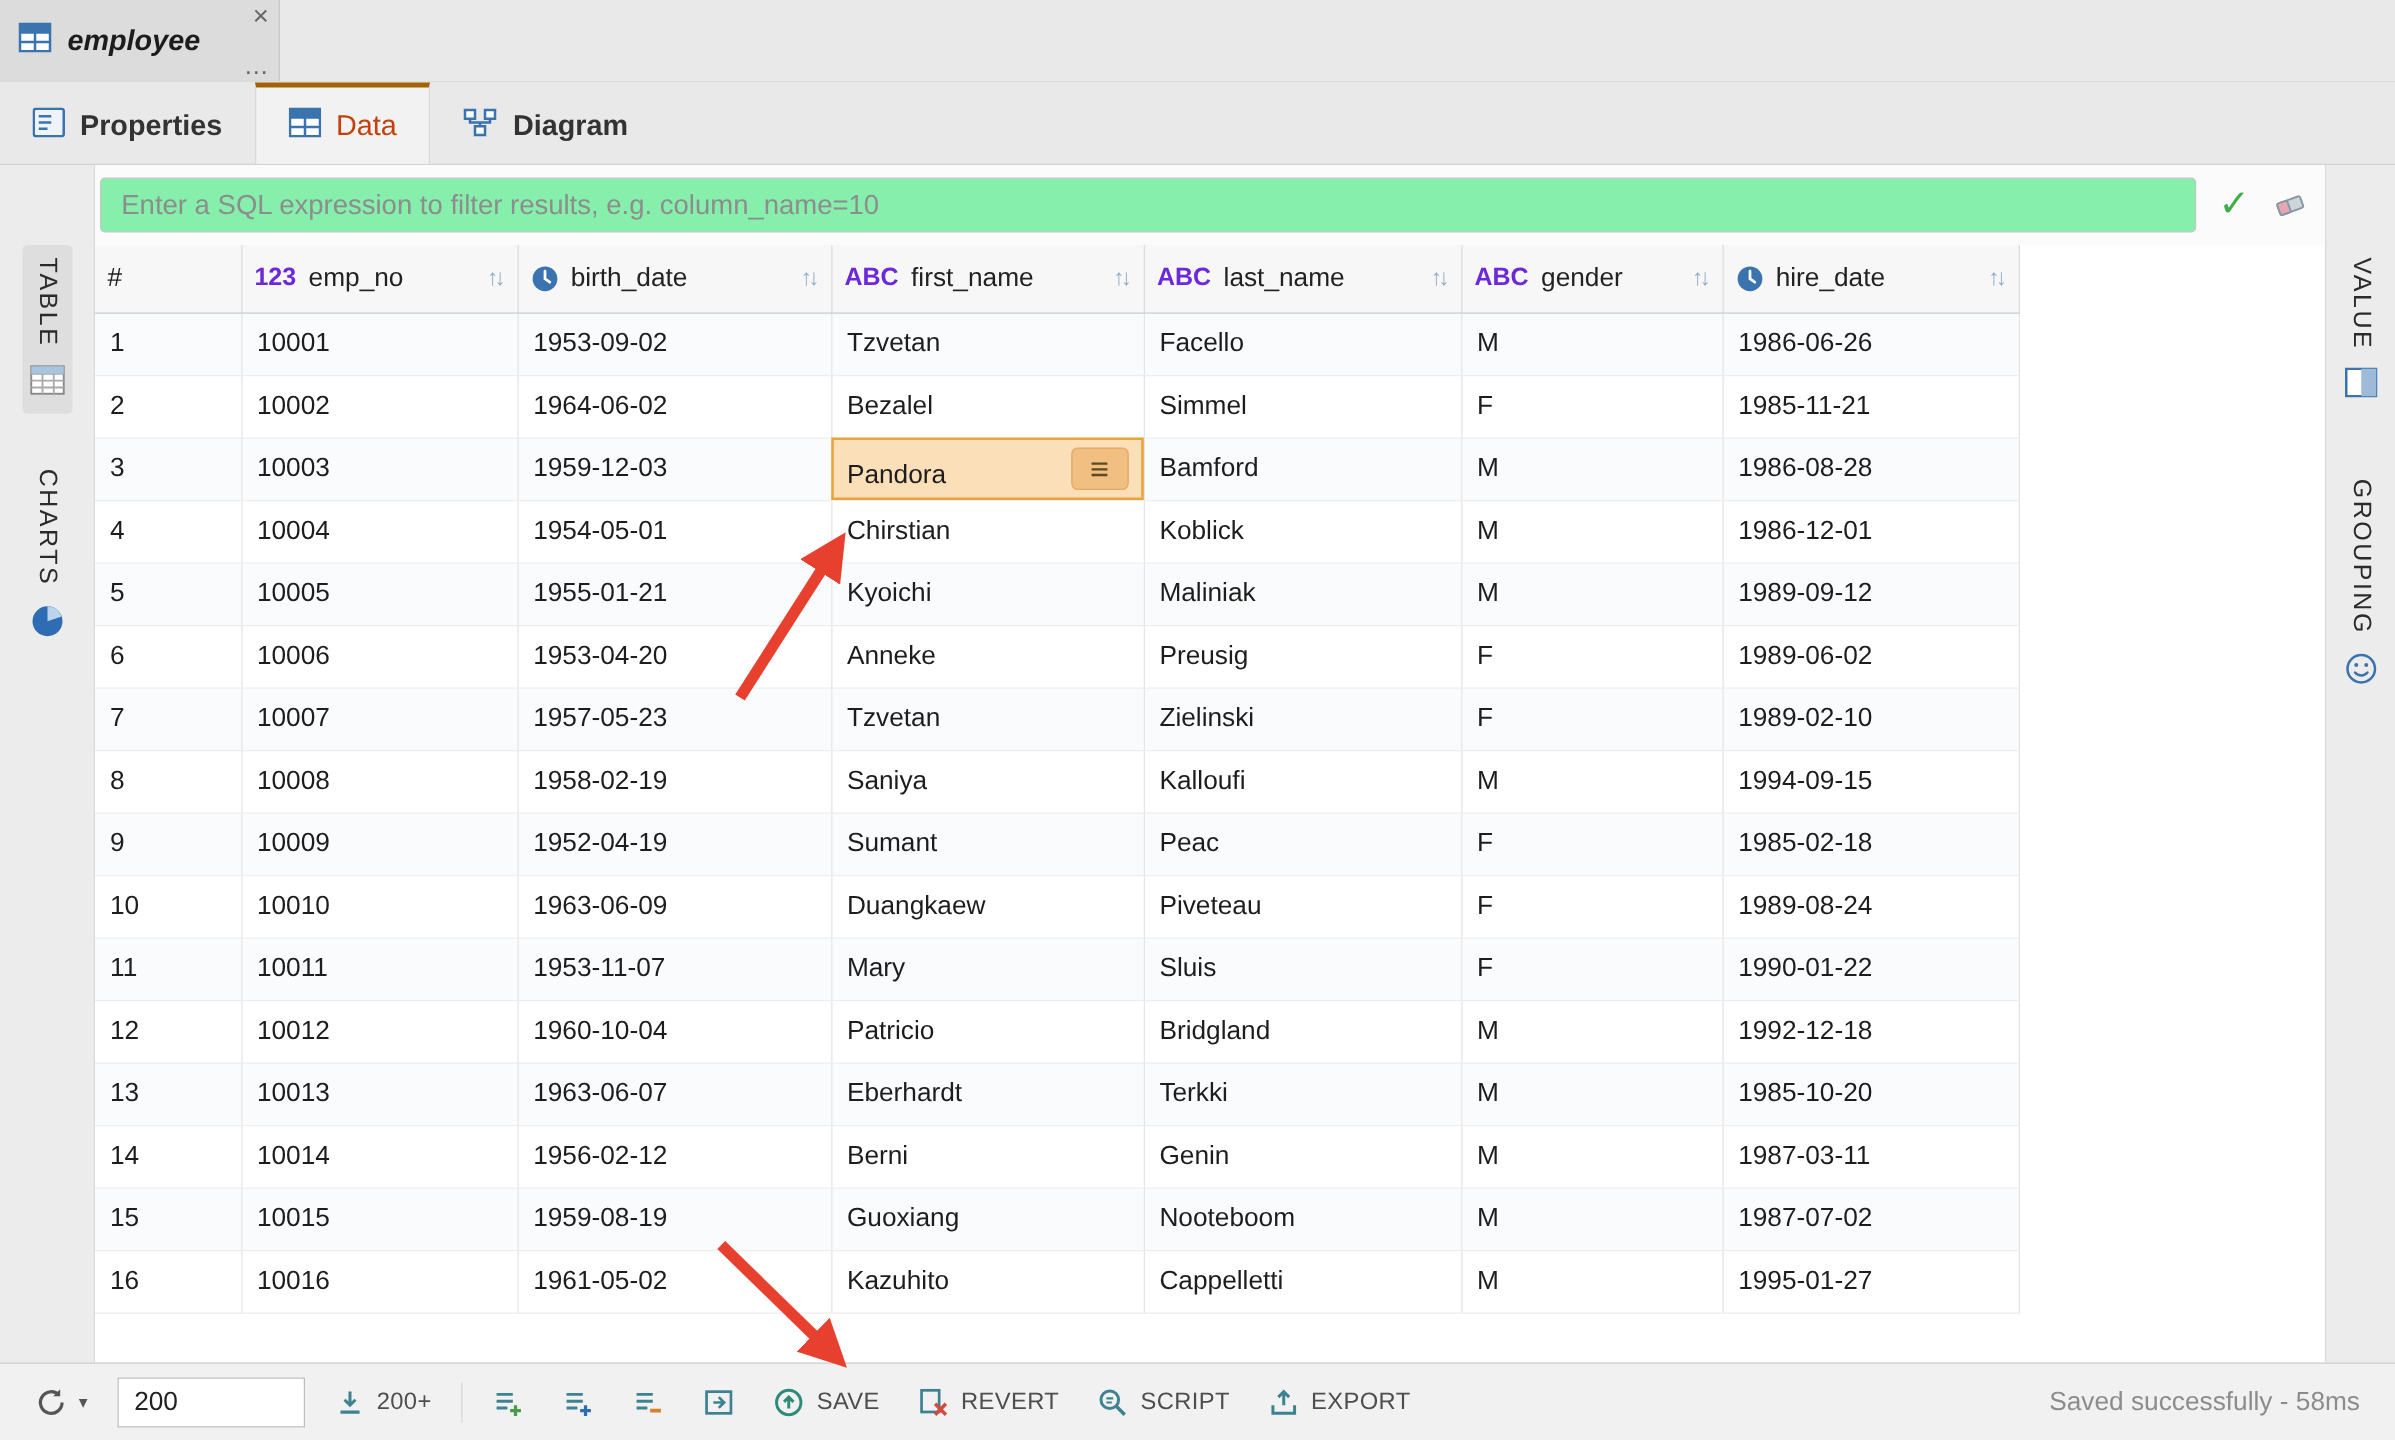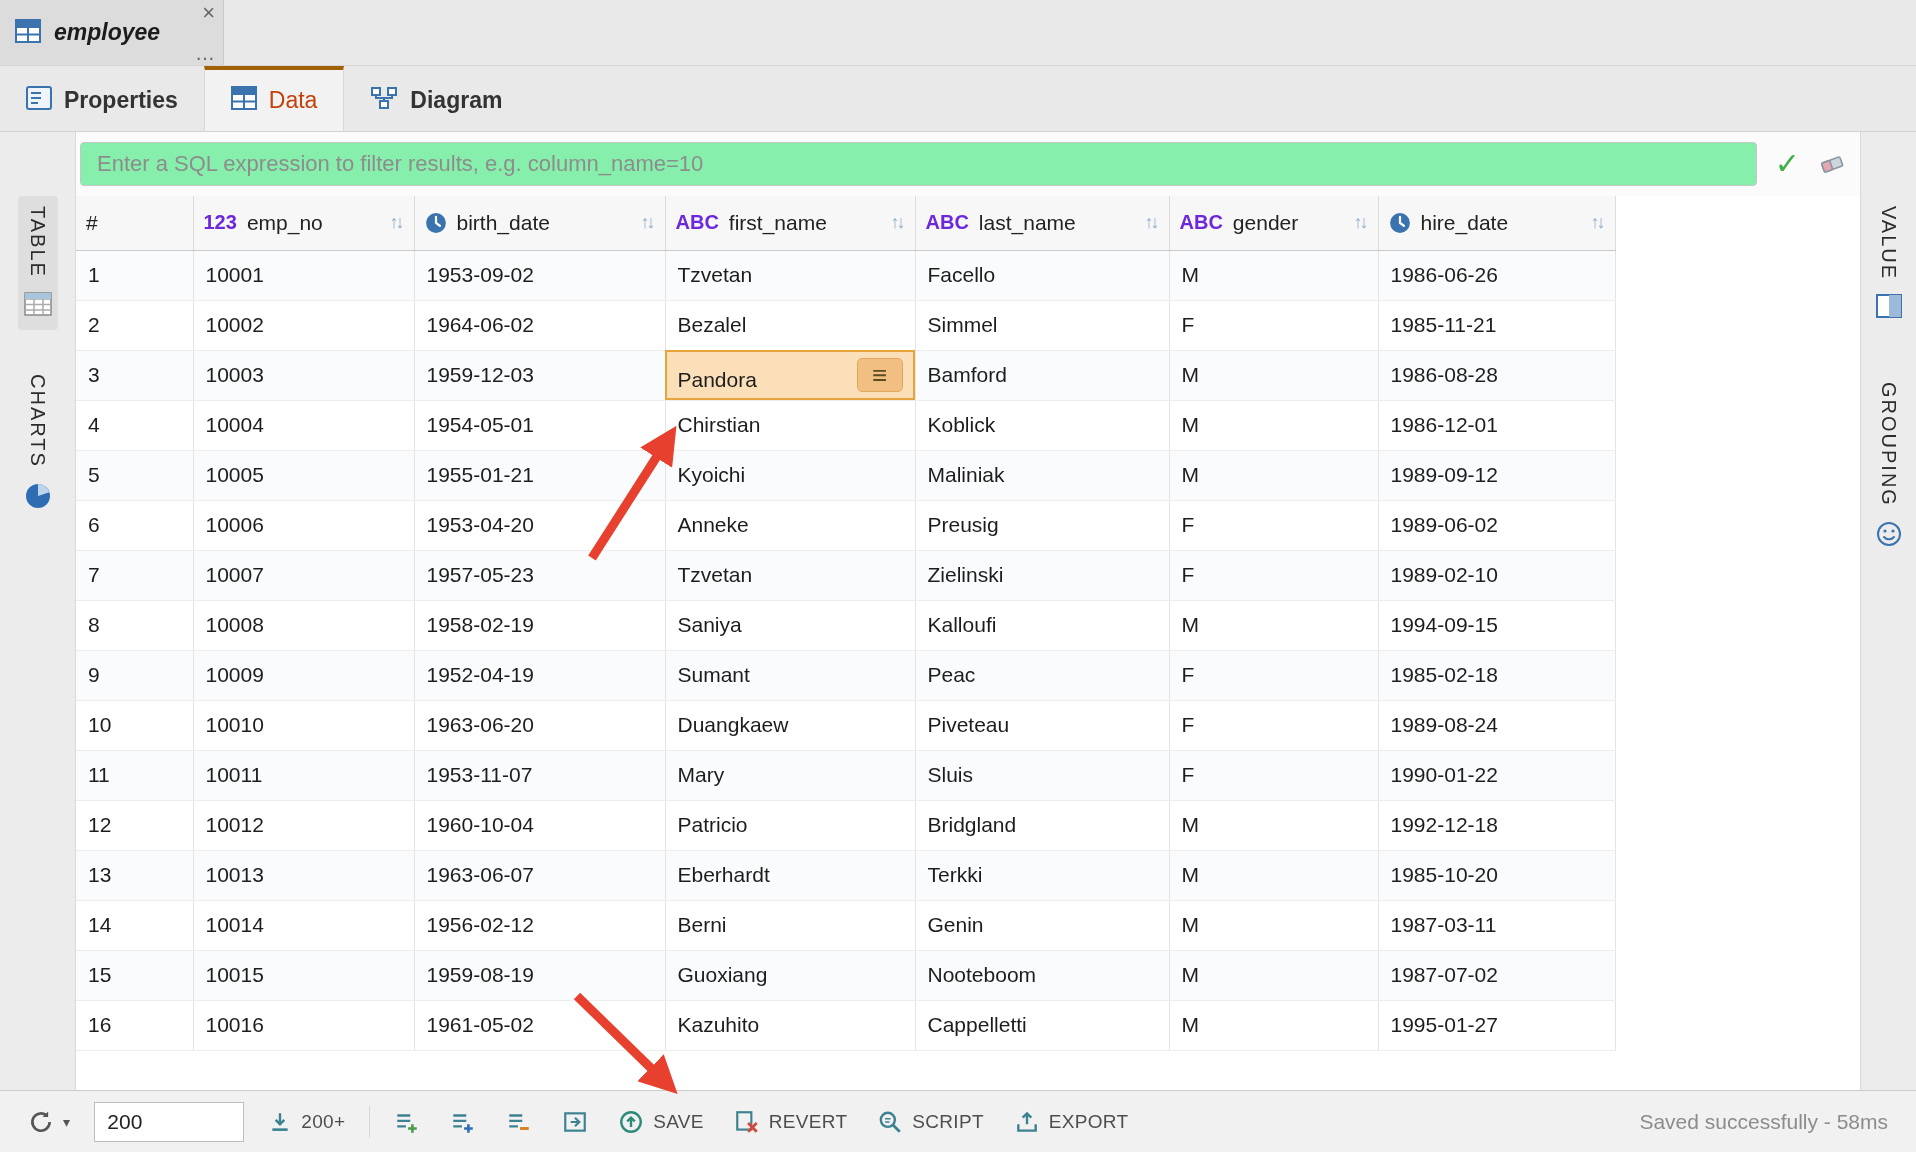--- a/index.html
+++ b/index.html
@@ -305,21 +305,21 @@
                 <td>10009</td>
                 <td>1952-04-19</td>
                 <td>Sumant</td>
                 <td>Peac</td>
                 <td>F</td>
                 <td>1985-02-18</td>
               </tr>
               <tr>
                 <td>10</td>
                 <td>10010</td>
-                <td>1963-06-20</td>
+                <td>1963-06-09</td>
                 <td>Duangkaew</td>
                 <td>Piveteau</td>
                 <td>F</td>
                 <td>1989-08-24</td>
               </tr>
               <tr>
                 <td>11</td>
                 <td>10011</td>
                 <td>1953-11-07</td>
                 <td>Mary</td>

